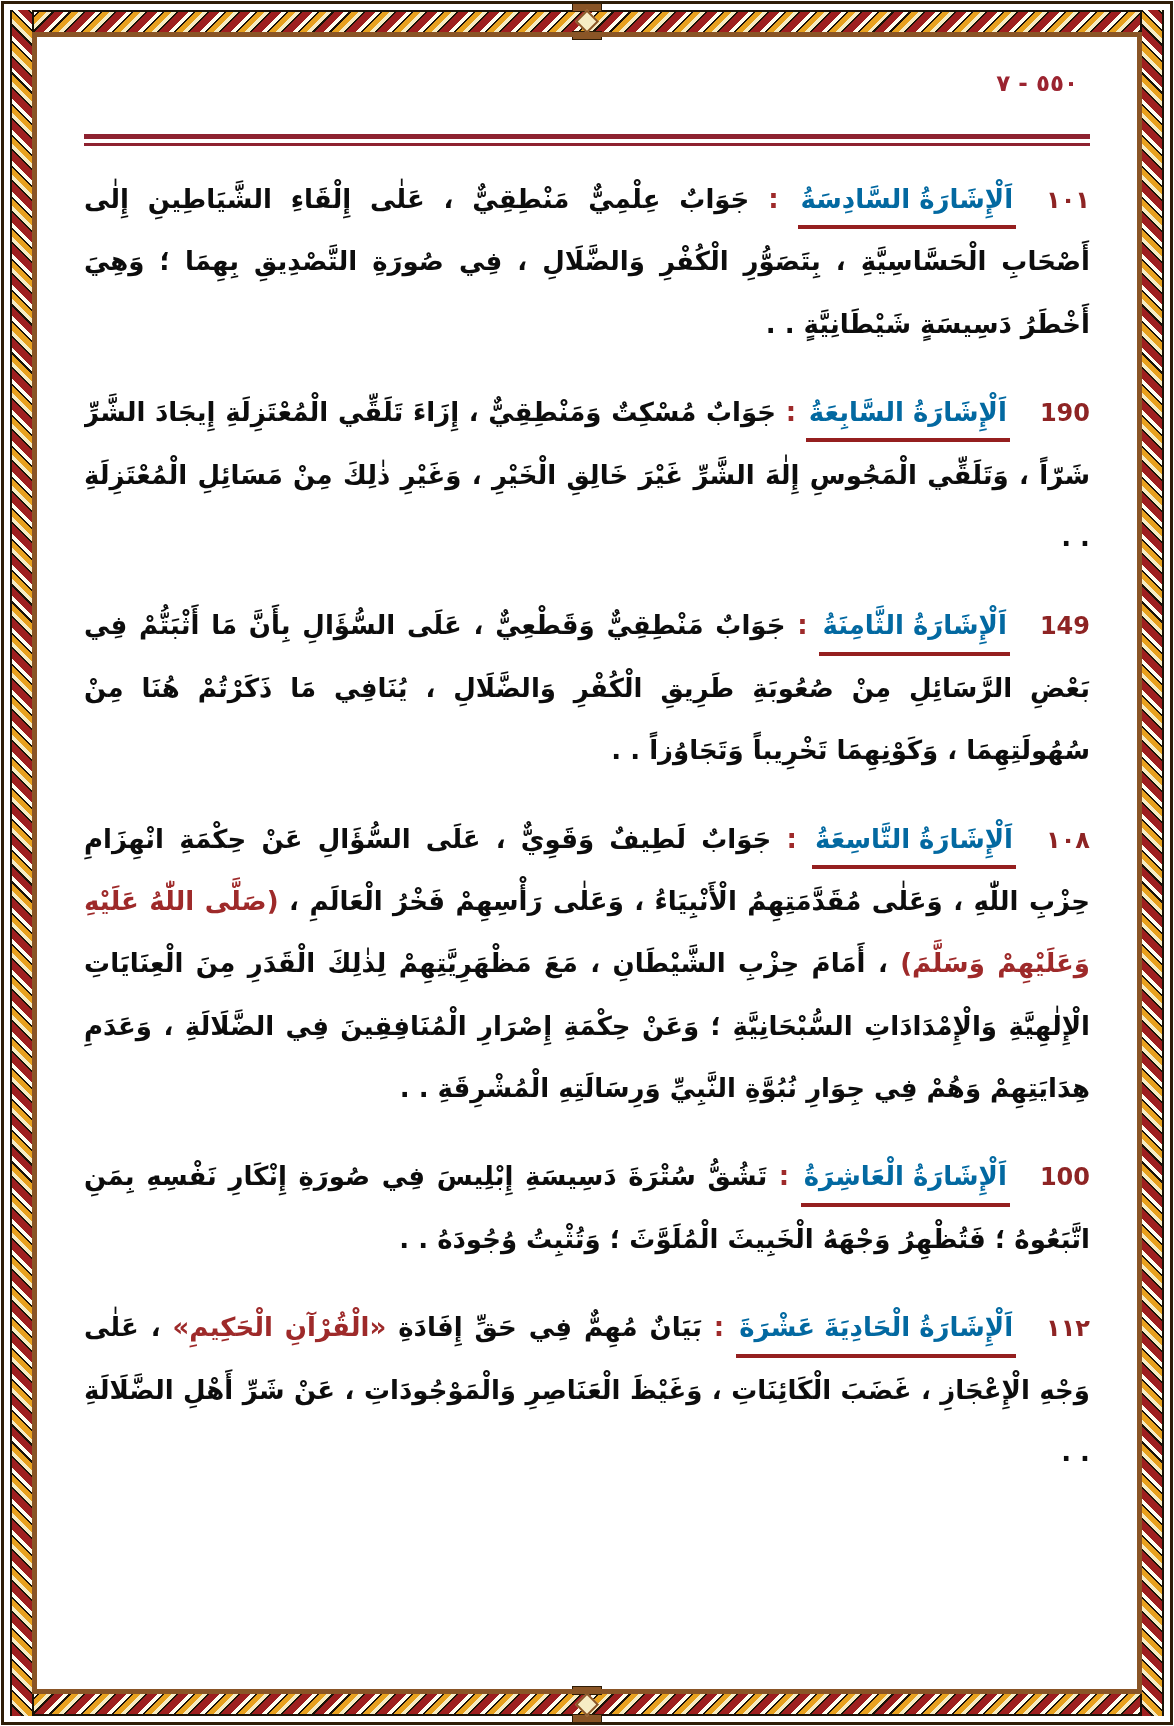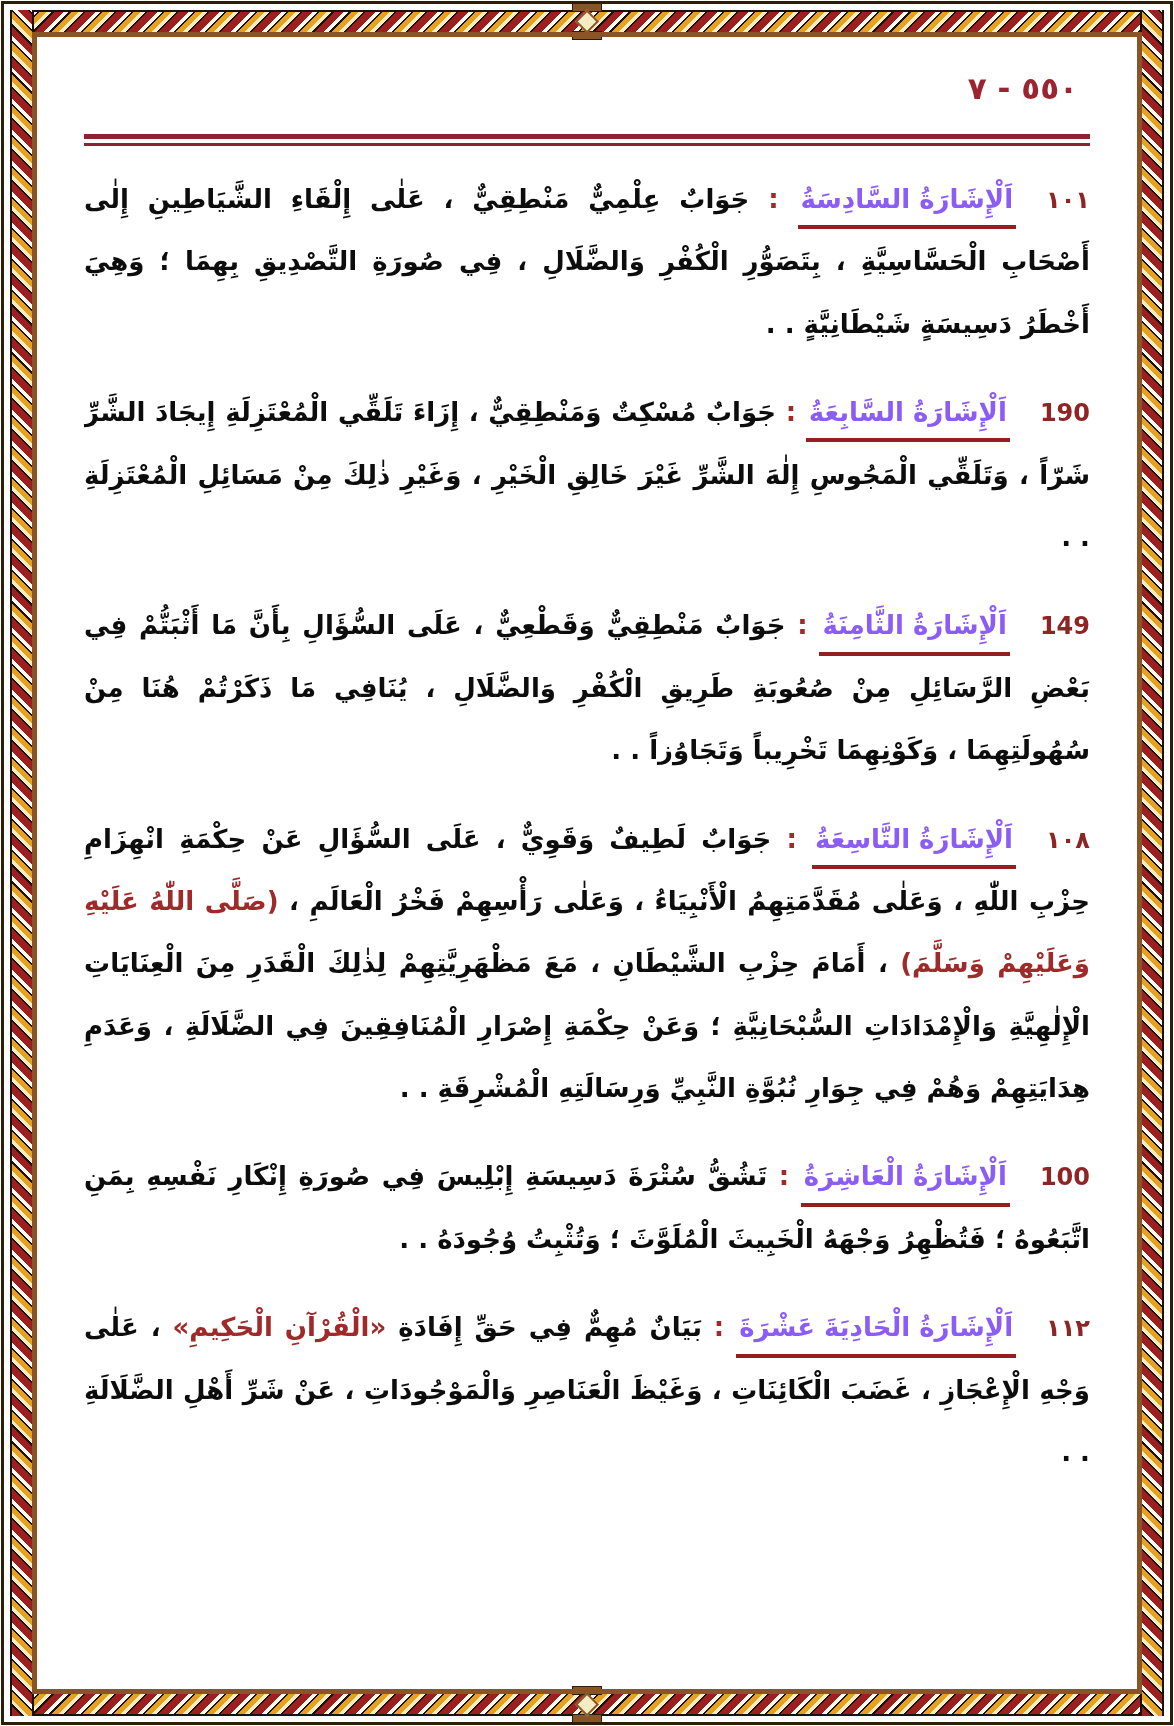--- a/index.html
+++ b/index.html
@@ -48,28 +48,28 @@
     position:absolute;left:84px;right:84px;top:60px;bottom:50px;
     direction:rtl;overflow:hidden;color:#0d0d0d;
   }
   .hdr{position:relative;height:62px;}
   .hdr-title{
     position:absolute;left:50%;transform:translateX(-50%);top:8px;
     color:#9b2430;font-size:34px;font-weight:bold;white-space:nowrap;
   }
   .hdr-num{
     position:absolute;right:12px;top:10px;
-    color:#9b2430;font-size:31px;font-weight:bold;white-space:nowrap;letter-spacing:1px;
+    color:#9b2430;font-size:23px;font-weight:bold;white-space:nowrap;letter-spacing:1px;
   }
   .rule{height:4px;border-top:5px solid #8e2230;border-bottom:3px solid #8e2230;margin-top:12px;}
   .bodytext{margin-top:22px;font-size:26px;font-weight:bold;line-height:2.4;}
   p.para{margin:0 0 26px 0;text-align:justify;}
   .num{color:#8e2424;font-size:24px;margin-left:30px;letter-spacing:3px;white-space:nowrap;}
   .sect{
-    display:inline-block;color:#8b5cf6;
+    display:inline-block;color:#0369a1;
     padding:0 3px 6px 3px;border-bottom:4px solid #951f1f;line-height:1.55;
   }
   .sect-colon{color:#9e2a2a;}
   .red{color:#9e2a2a;}
 </style>
 </head>
 <body>
 
 <div class="outer-line"></div>
 <div class="band h top"></div>

